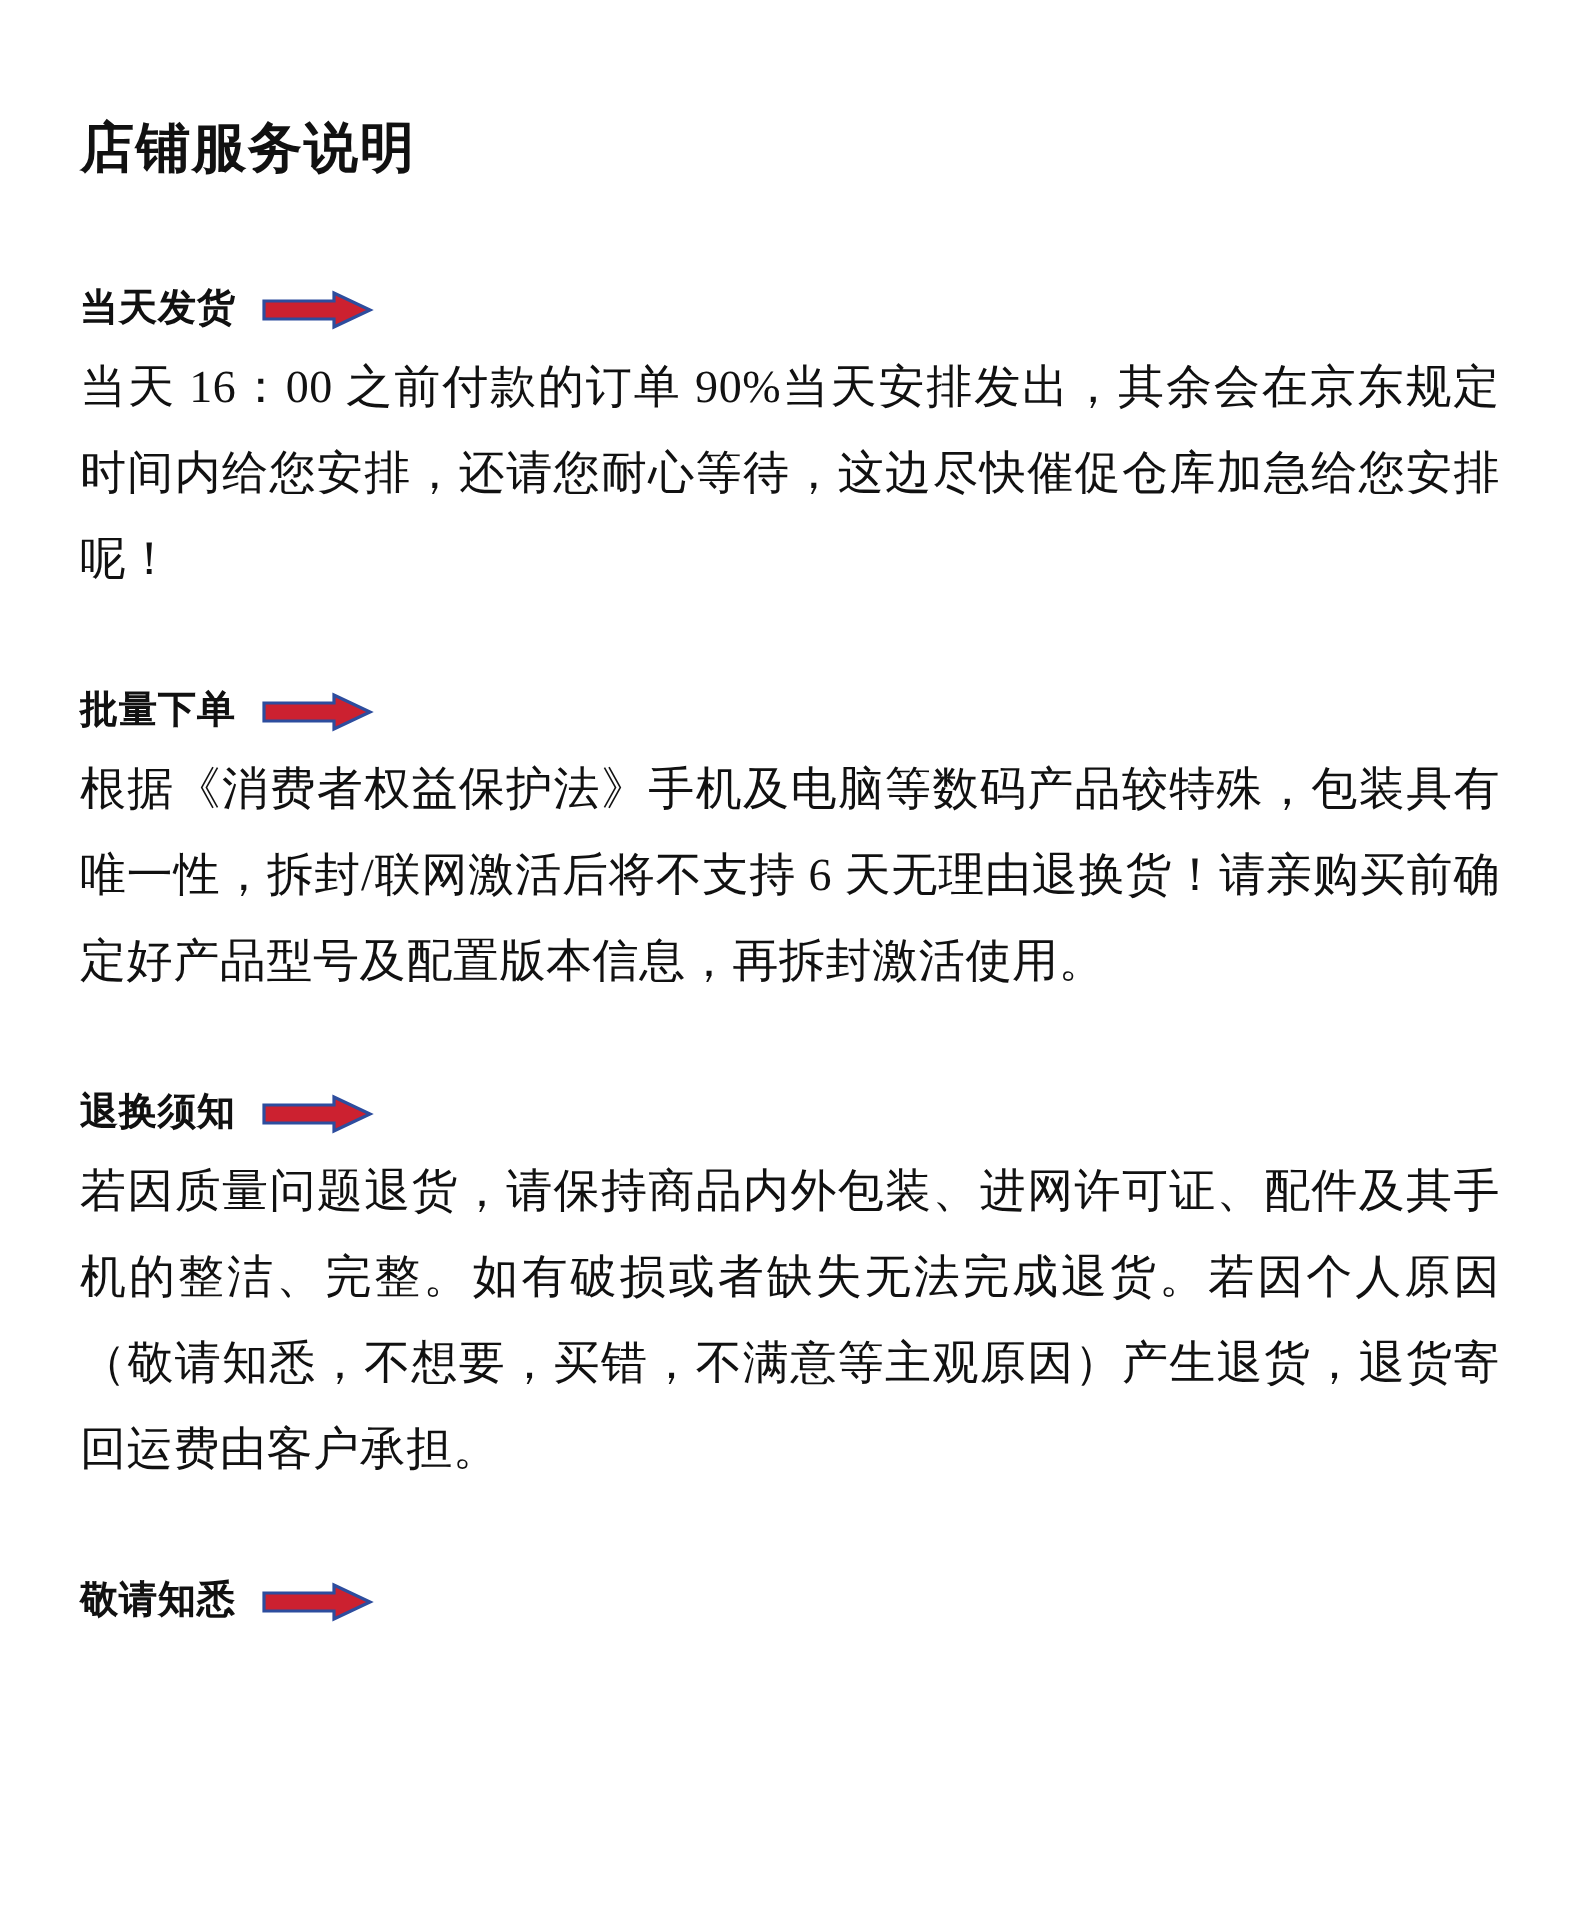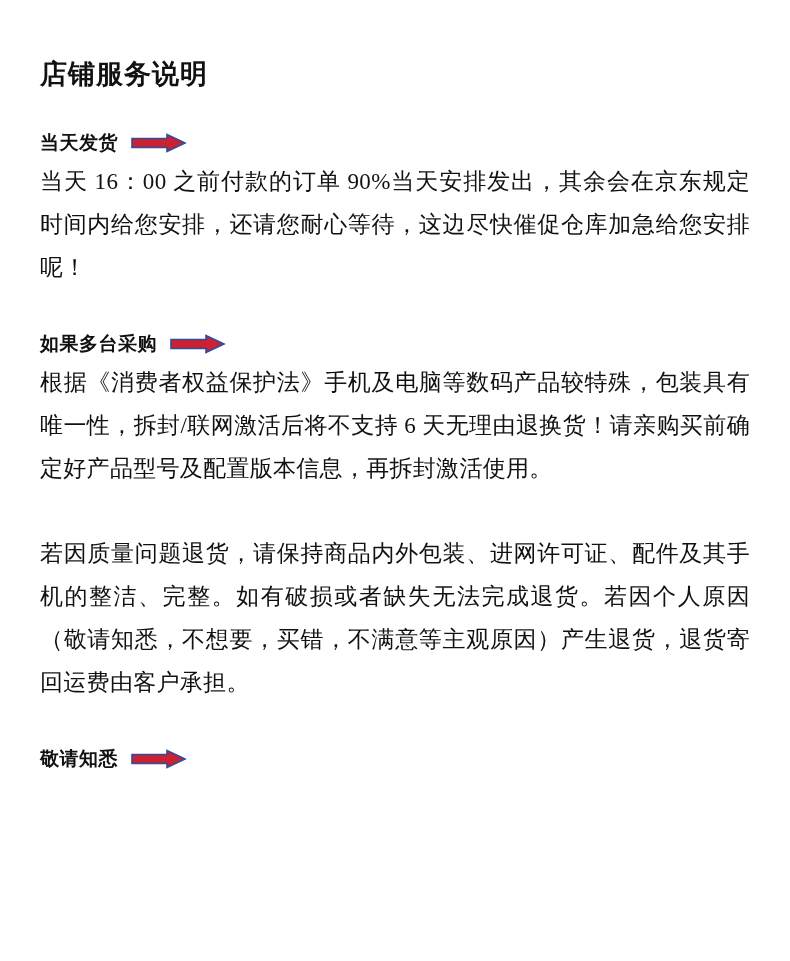--- a/index.html
+++ b/index.html
@@ -23,21 +23,21 @@
     overflow: hidden;
     border-radius: 30px;
   }
   .page-title {
     font-size: 27px;
     line-height: 36px;
     font-weight: bold;
     letter-spacing: 1px;
   }
   .section { margin-top: 42px; }
-  .section:first-of-type { margin-top: 38px; }
+  .section:first-of-type { margin-top: 50px; }
   .section-header {
     display: flex;
     align-items: center;
     gap: 13px;
     height: 26px;
   }
   .section-title {
     font-size: 19px;
     line-height: 26px;
     font-weight: bold;
@@ -71,29 +71,35 @@
       <span class="section-title">当天发货</span>
       <svg class="arrow-icon" width="56" height="20" viewBox="0 0 56 20" aria-hidden="true">
         <polygon points="1,5.5 36,5.5 36,1.5 54,10 36,18.5 36,14.5 1,14.5"></polygon>
       </svg>
     </div>
     <p class="section-body">当天 16：00 之前付款的订单 90%当天安排发出，其余会在京东规定时间内给您安排，还请您耐心等待，这边尽快催促仓库加急给您安排呢！</p>
   </div>
 
   <div class="section">
     <div class="section-header">
-      <span class="section-title">如果多台采购</span>
+      <span class="section-title">批量下单</span>
       <svg class="arrow-icon" width="56" height="20" viewBox="0 0 56 20" aria-hidden="true">
         <polygon points="1,5.5 36,5.5 36,1.5 54,10 36,18.5 36,14.5 1,14.5"></polygon>
       </svg>
     </div>
     <p class="section-body">根据《消费者权益保护法》手机及电脑等数码产品较特殊，包装具有唯一性，拆封/联网激活后将不支持 6 天无理由退换货！请亲购买前确定好产品型号及配置版本信息，再拆封激活使用。</p>
   </div>
 
   <div class="section">
+    <div class="section-header">
+      <span class="section-title">退换须知</span>
+      <svg class="arrow-icon" width="56" height="20" viewBox="0 0 56 20" aria-hidden="true">
+        <polygon points="1,5.5 36,5.5 36,1.5 54,10 36,18.5 36,14.5 1,14.5"></polygon>
+      </svg>
+    </div>
     <p class="section-body">若因质量问题退货，请保持商品内外包装、进网许可证、配件及其手机的整洁、完整。如有破损或者缺失无法完成退货。若因个人原因（敬请知悉，不想要，买错，不满意等主观原因）产生退货，退货寄回运费由客户承担。</p>
   </div>
 
   <div class="section">
     <div class="section-header">
       <span class="section-title">敬请知悉</span>
       <svg class="arrow-icon" width="56" height="20" viewBox="0 0 56 20" aria-hidden="true">
         <polygon points="1,5.5 36,5.5 36,1.5 54,10 36,18.5 36,14.5 1,14.5"></polygon>
       </svg>
     </div>

